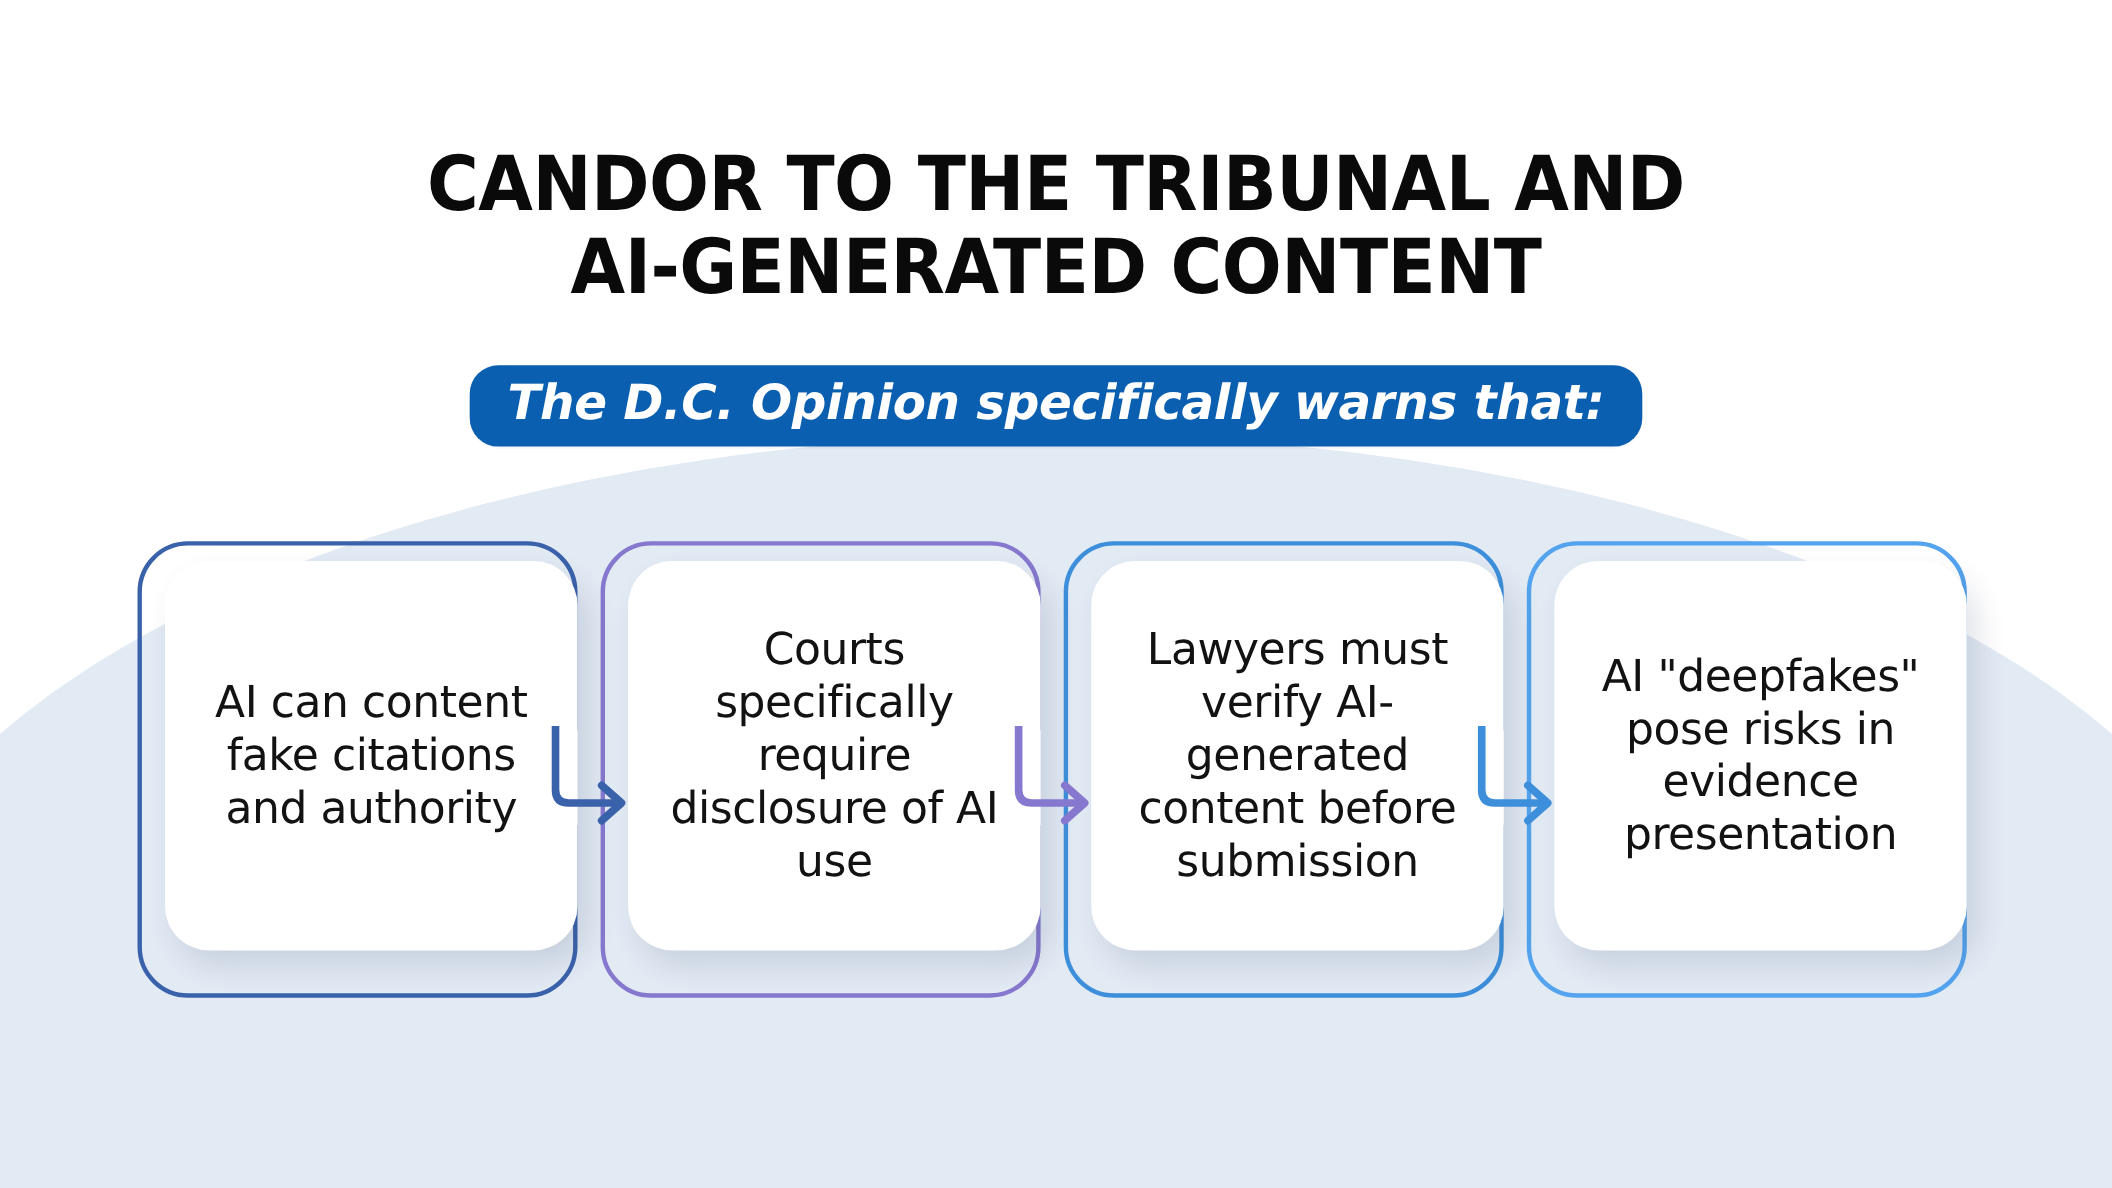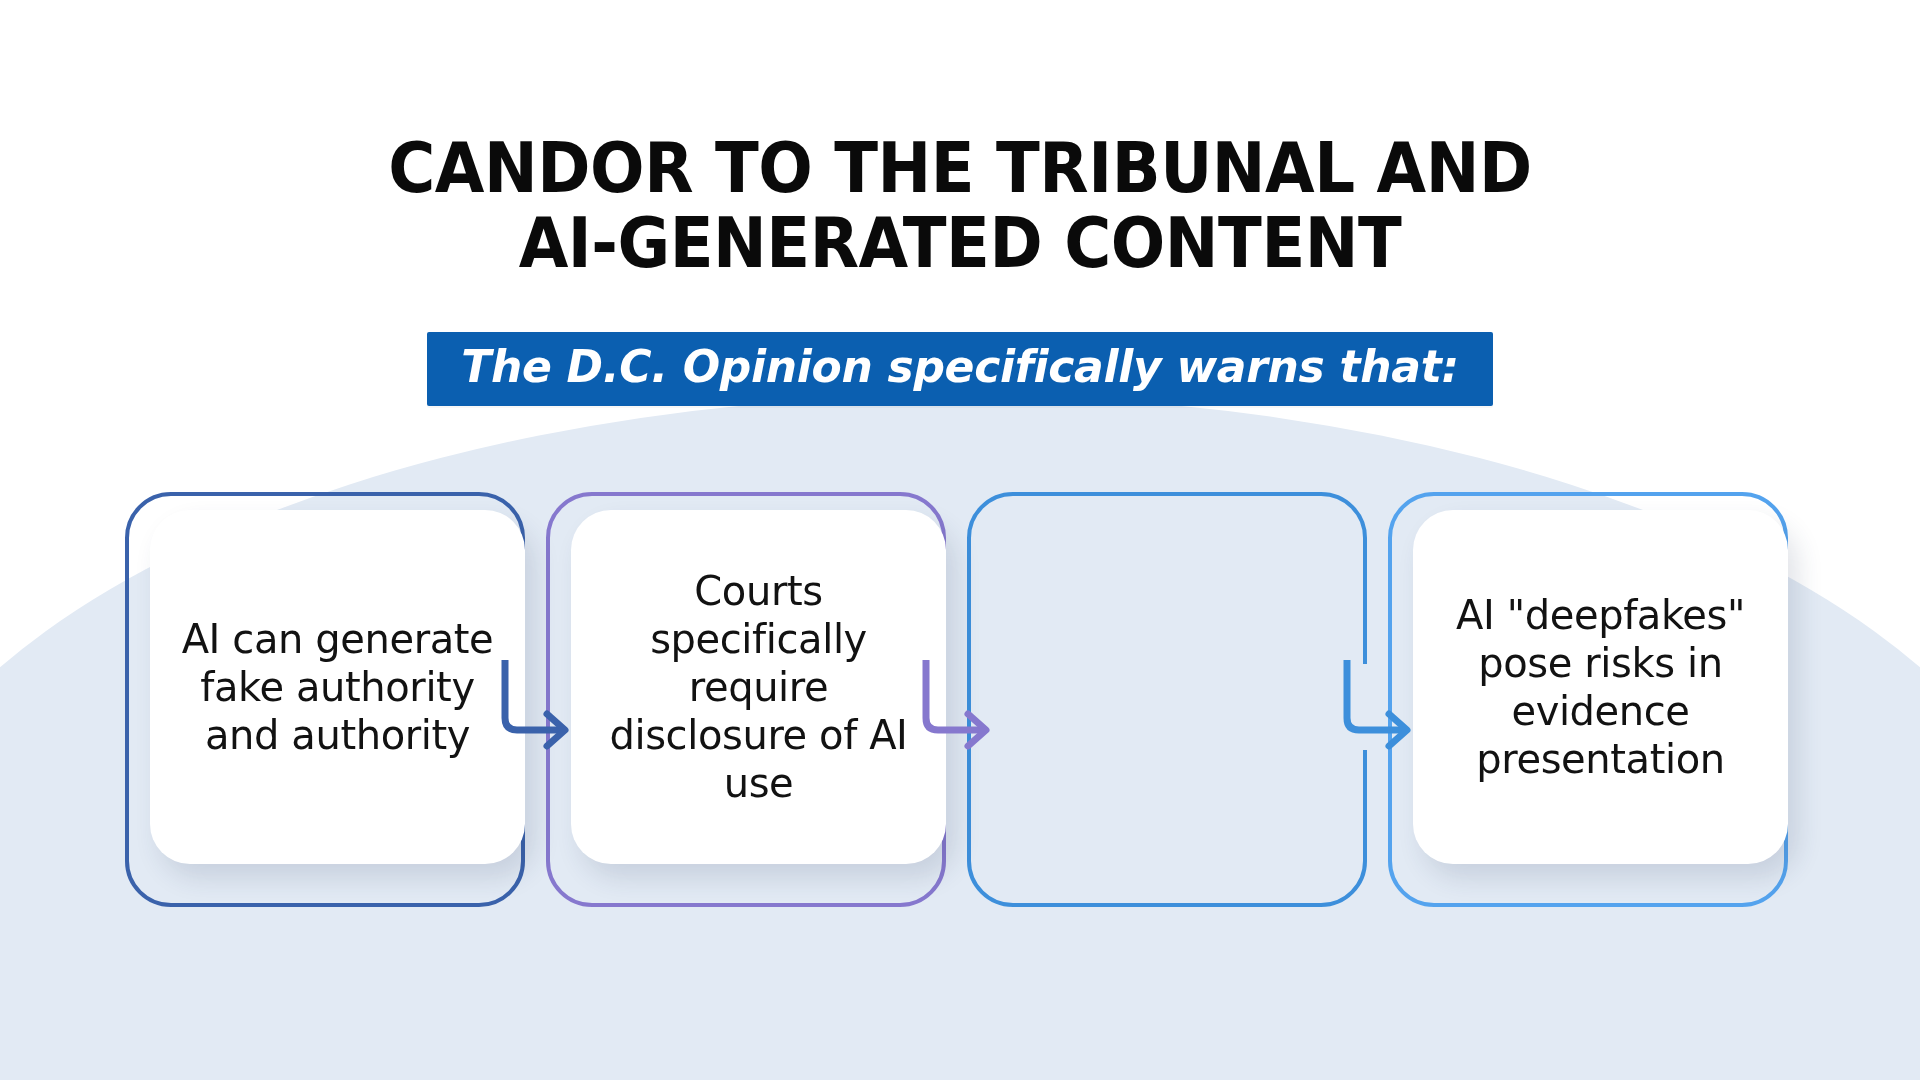--- a/index.html
+++ b/index.html
@@ -44,21 +44,21 @@
   
   .banner-wrap{
     position:absolute;
     left:0;right:0;top:332px;
     display:flex;justify-content:center;
     z-index:6;
   }
   .banner{
     background:#0b5fb0;
     color:#ffffff;
-    border-radius:2px;
+    border-radius:26px;
     padding:12px 34px 16px 34px;
     font-family:"DejaVu Sans", sans-serif;
     font-style:italic;
     font-weight:600;
     font-size:44px;
     line-height:1.05;
     letter-spacing:-0.3px;
     white-space:nowrap;
     box-shadow:0 2px 0 rgba(0,0,0,0.03);
   }
@@ -156,21 +156,21 @@
 AI-GENERATED CONTENT</h1>
 
   <div class="banner-wrap">
     <div class="banner">The D.C. Opinion specifically warns that:</div>
   </div>
 
   <div class="flow" id="flow-row">
       <div class="cardslot card-1">
         <div class="frame" style="--c: #3a62ab;"></div>
         <div class="card">
-          <div class="card-text">AI can generate fake authority and authority</div>
+          <div class="card-text">AI can content fake citations and authority</div>
         </div>
         <div class="arrow">
           <svg width="80" height="92" viewBox="0 0 80 92">
             <path d="M4 0 L4 58 Q4 70 16 70 L62 70" fill="none" stroke="#3a62ab" stroke-width="7" stroke-linecap="round"></path>
             <path d="M46 54 L64 70 L46 86" fill="none" stroke="#3a62ab" stroke-width="7" stroke-linecap="round" stroke-linejoin="round"></path>
           </svg>
         </div>
       </div>
       <div class="cardslot card-2">
         <div class="frame" style="--c: #8678ce;"></div>
@@ -179,20 +179,23 @@
         </div>
         <div class="arrow">
           <svg width="80" height="92" viewBox="0 0 80 92">
             <path d="M4 0 L4 58 Q4 70 16 70 L62 70" fill="none" stroke="#8678ce" stroke-width="7" stroke-linecap="round"></path>
             <path d="M46 54 L64 70 L46 86" fill="none" stroke="#8678ce" stroke-width="7" stroke-linecap="round" stroke-linejoin="round"></path>
           </svg>
         </div>
       </div>
       <div class="cardslot card-3">
         <div class="frame" style="--c: #3d8fdb;"></div>
+        <div class="card">
+          <div class="card-text">Lawyers must verify AI-generated content before submission</div>
+        </div>
         <div class="arrow">
           <svg width="80" height="92" viewBox="0 0 80 92">
             <path d="M4 0 L4 58 Q4 70 16 70 L62 70" fill="none" stroke="#3d8fdb" stroke-width="7" stroke-linecap="round"></path>
             <path d="M46 54 L64 70 L46 86" fill="none" stroke="#3d8fdb" stroke-width="7" stroke-linecap="round" stroke-linejoin="round"></path>
           </svg>
         </div>
       </div>
       <div class="cardslot card-4">
         <div class="frame" style="--c: #54a3ee;"></div>
         <div class="card">

